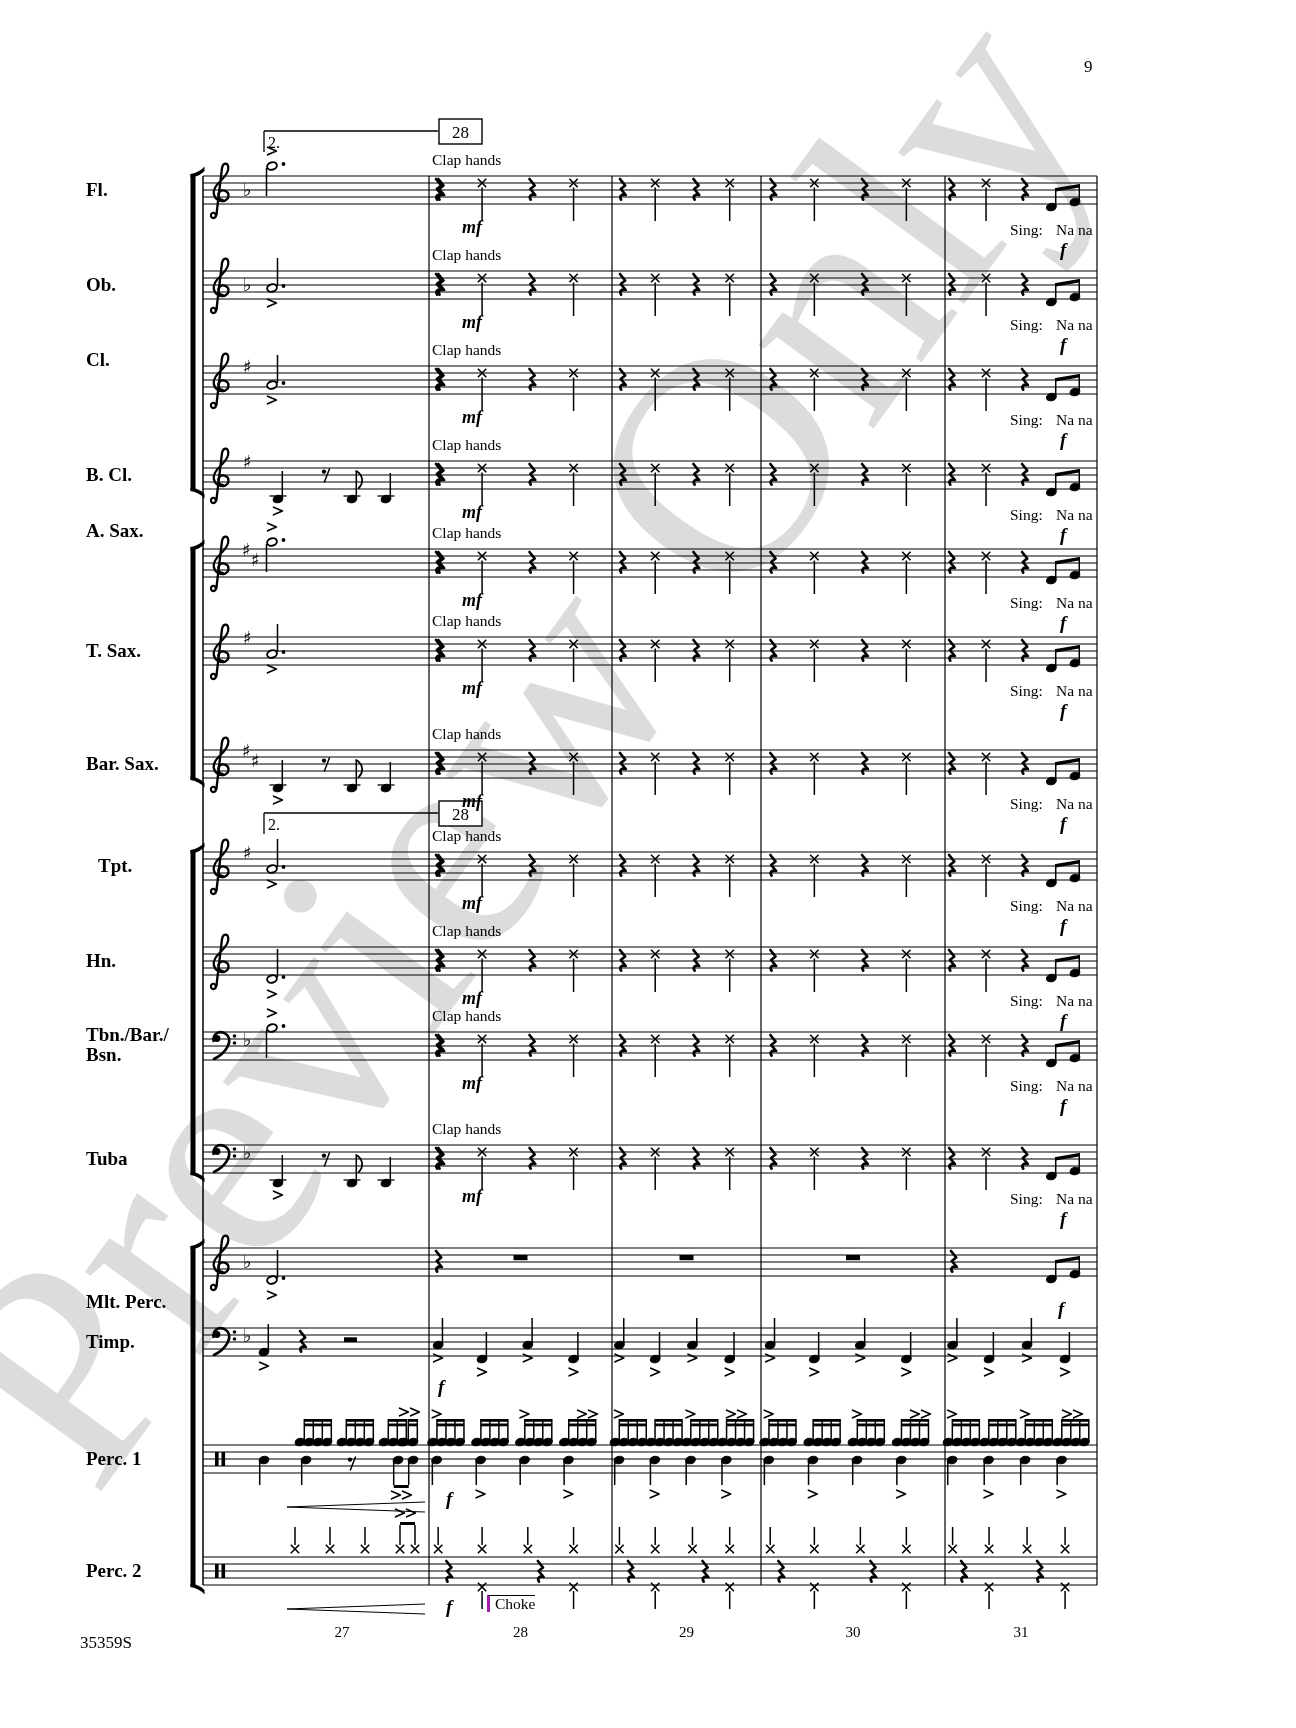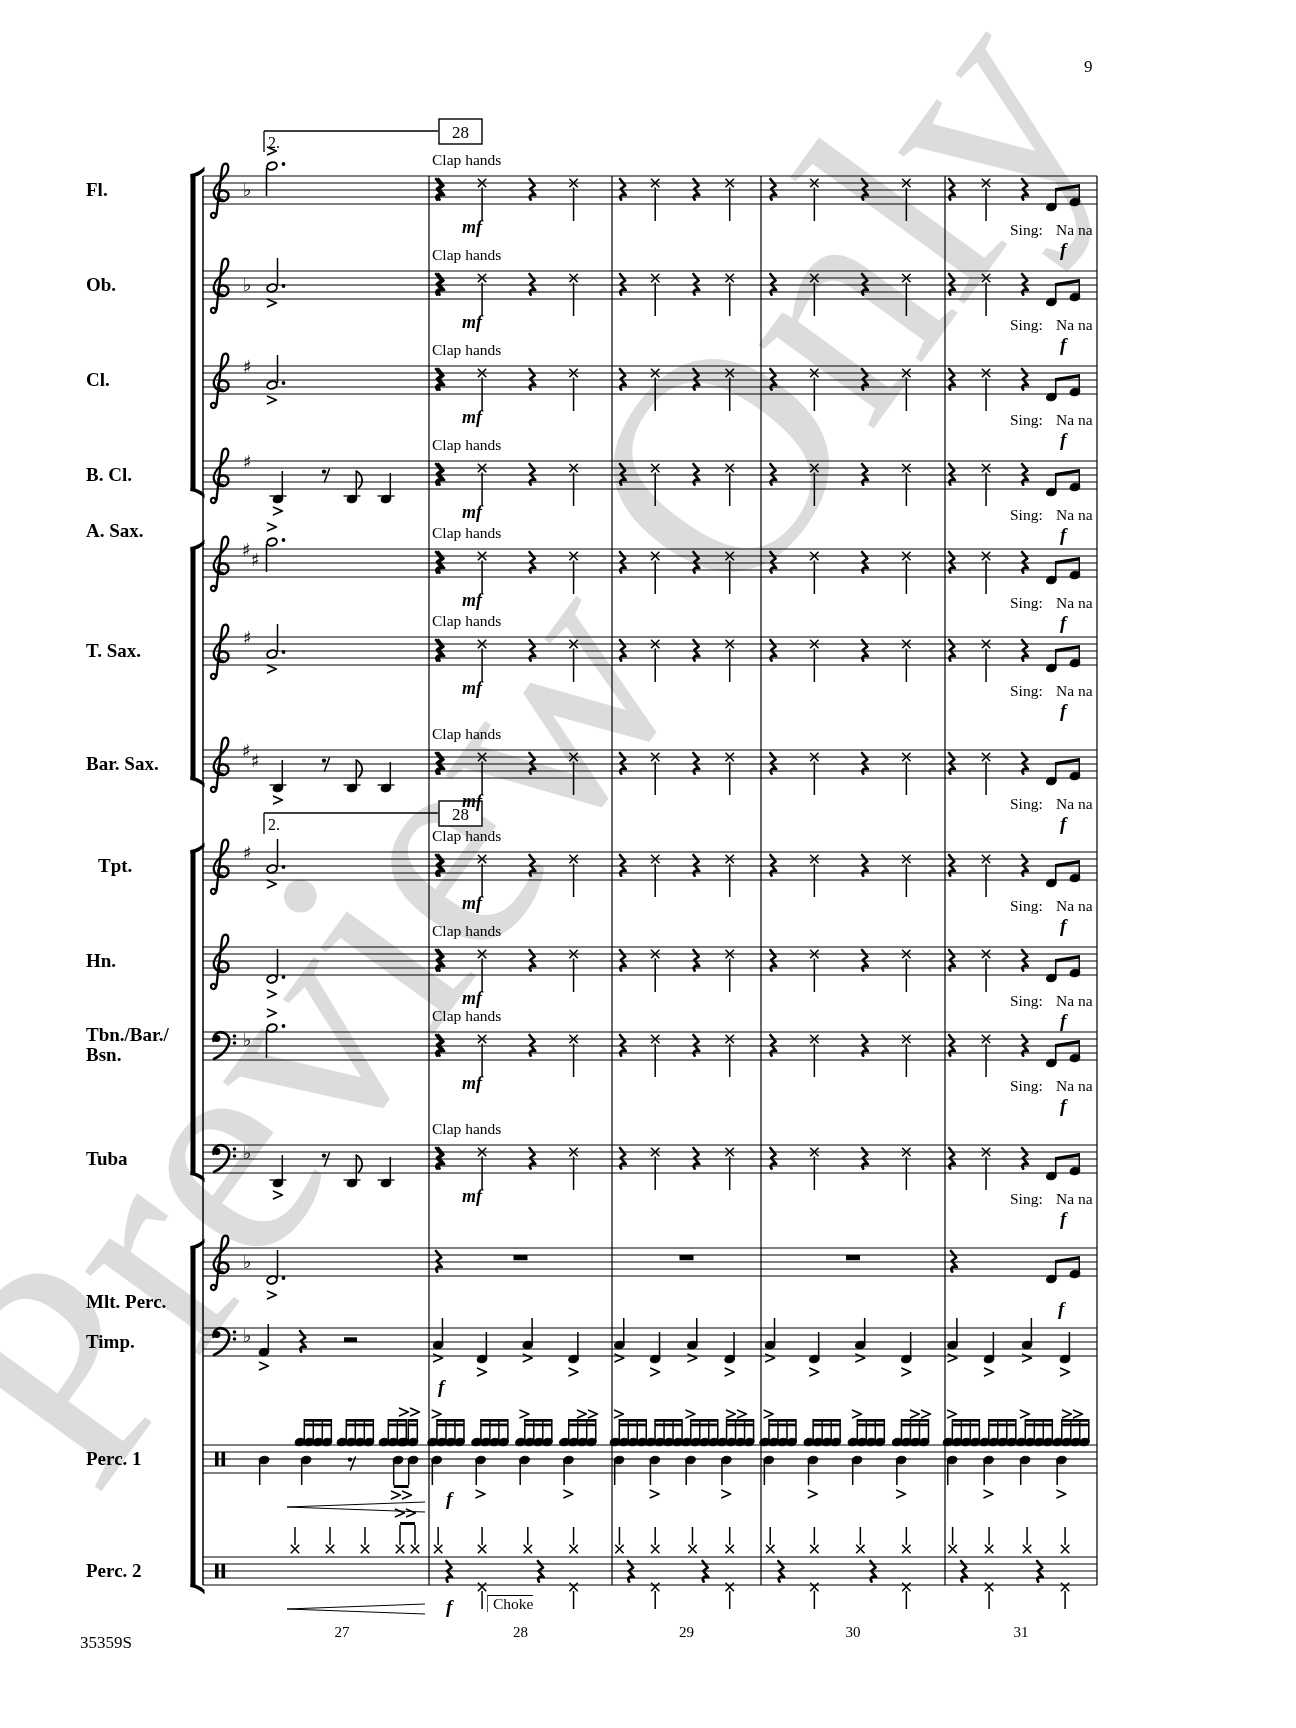--- a/index.html
+++ b/index.html
@@ -9,21 +9,21 @@
   .t{position:absolute;line-height:1;color:#000;white-space:nowrap;font-family:"Liberation Serif",serif;}
   .lbl{font-size:19px;font-weight:bold;}
   .sm{font-size:15.5px;}
   .mf{font-size:18px;font-weight:bold;font-style:italic;}
   .f{font-size:19px;font-weight:bold;font-style:italic;}
   .num{font-size:15px;}
   .pg{font-size:17px;}
   .cat{font-size:17px;}
   .volta{font-size:16px;}
   .mark{font-size:17px;}
-  .choke{padding-left:5px;border-left:1px solid #a21caf;border-top:1px solid #000;}
+  .choke{padding-left:5px;border-left:3px solid #a21caf;border-top:1px solid #000;}
   .ctr{transform:translateX(-50%);}
 </style>
 </head>
 <body>
 
 <div class="sheet" id="sheet">
   <svg id="score" width="1296" height="1728" viewBox="0 0 1296 1728">
       <text x="95" y="1500" font-size="310" fill="#dcdcdc" transform="rotate(-54 95 1500)" font-family="&quot;Liberation Serif&quot;, serif">Preview Only</text>
       <line x1="203" y1="176" x2="1097" y2="176" stroke="#000" stroke-width="1.1"></line>
       <line x1="203" y1="183" x2="1097" y2="183" stroke="#000" stroke-width="1.1"></line>
@@ -1072,21 +1072,21 @@
     <div class="t mf" style="left: 462px; top: 218px;">mf</div>
     <div class="t sm" style="left: 1010px; top: 222px;">Sing:</div>
     <div class="t sm" style="left: 1056px; top: 222px;">Na na</div>
     <div class="t f" style="left: 1060px; top: 240px;">f</div>
     <div class="t lbl" style="left: 86px; top: 275px;">Ob.</div>
     <div class="t sm" style="left: 432px; top: 247px;">Clap hands</div>
     <div class="t mf" style="left: 462px; top: 313px;">mf</div>
     <div class="t sm" style="left: 1010px; top: 317px;">Sing:</div>
     <div class="t sm" style="left: 1056px; top: 317px;">Na na</div>
     <div class="t f" style="left: 1060px; top: 335px;">f</div>
-    <div class="t lbl" style="left: 86px; top: 370px;">Cl.</div>
+    <div class="t lbl" style="left: 86px; top: 350px;">Cl.</div>
     <div class="t sm" style="left: 432px; top: 342px;">Clap hands</div>
     <div class="t mf" style="left: 462px; top: 408px;">mf</div>
     <div class="t sm" style="left: 1010px; top: 412px;">Sing:</div>
     <div class="t sm" style="left: 1056px; top: 412px;">Na na</div>
     <div class="t f" style="left: 1060px; top: 430px;">f</div>
     <div class="t lbl" style="left: 86px; top: 465px;">B. Cl.</div>
     <div class="t sm" style="left: 432px; top: 437px;">Clap hands</div>
     <div class="t mf" style="left: 462px; top: 503px;">mf</div>
     <div class="t sm" style="left: 1010px; top: 507px;">Sing:</div>
     <div class="t sm" style="left: 1056px; top: 507px;">Na na</div>

